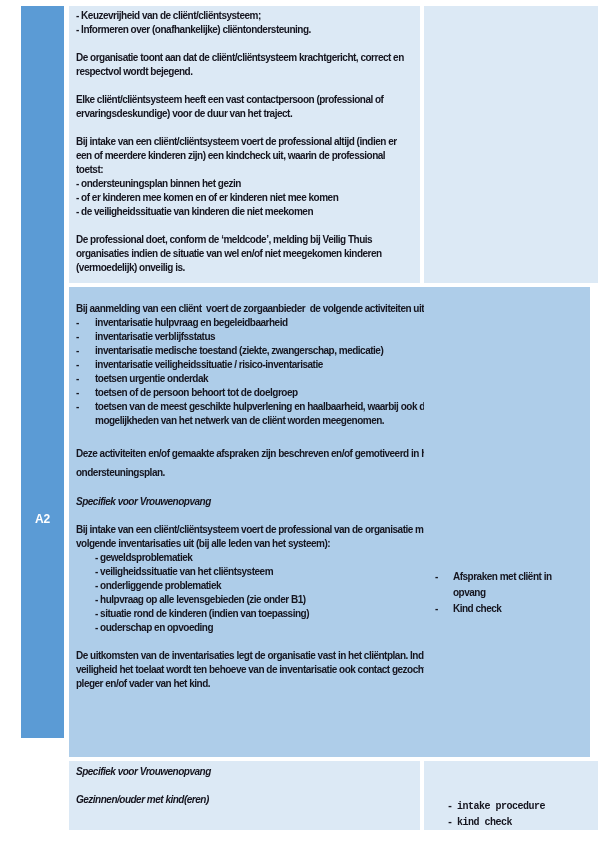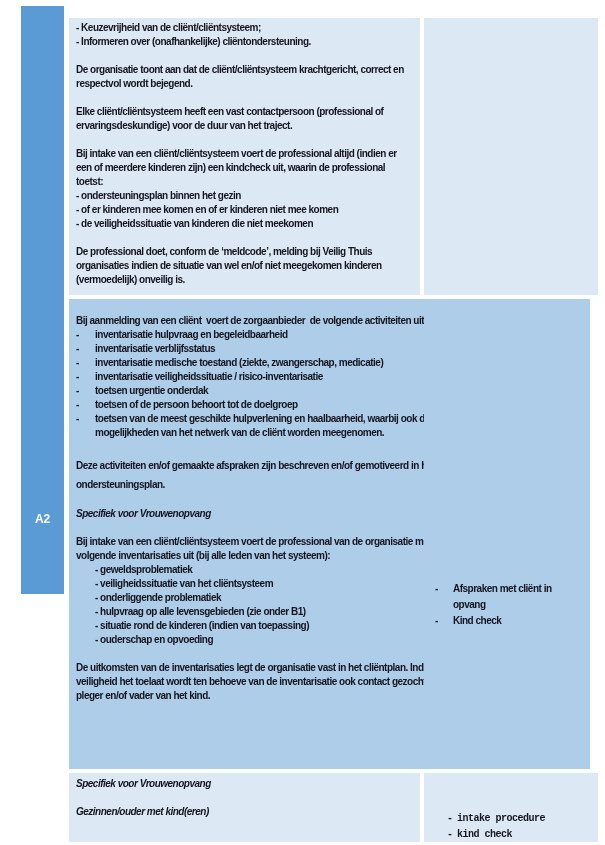--- a/index.html
+++ b/index.html
@@ -5,34 +5,33 @@
   html,body{margin:0;padding:0;}
   body{
     width:605px;height:845px;
     background:#ffffff;
     font-family:"Liberation Sans", sans-serif;
     -webkit-font-smoothing:antialiased;
   }
   .page{position:relative;width:605px;height:845px;background:#ffffff;overflow:hidden;}
   .tbl{position:absolute;left:21px;top:6px;width:577px;height:824px;}
   .leftbar{
-    position:absolute;left:0;top:0;width:43px;height:588px;
+    position:absolute;left:0;top:0;width:43px;height:732px;
     background:#5b9bd5;
   }
   .rlabel{
     position:absolute;left:0;width:43px;text-align:center;
     color:#ffffff;font-weight:bold;font-size:12px;line-height:14px;
     letter-spacing:-0.2px;
   }
   .cell{
     position:absolute;overflow:hidden;
     color:#15151f;font-weight:bold;font-size:10px;line-height:14px;
     letter-spacing:-0.5px;
     box-sizing:border-box;
-    margin-top:12px;
   }
   .light{background:#dce9f5;}
   .med{background:#aecde9;}
   .p{margin:0;white-space:pre-wrap;}
   .sp{margin-top:14px;}
   .sp2{margin-top:16px;}
   .loose{line-height:19px;}
   .head{font-style:italic;margin-top:13px;}
   .head2{font-style:italic;margin-top:14px;}
   

